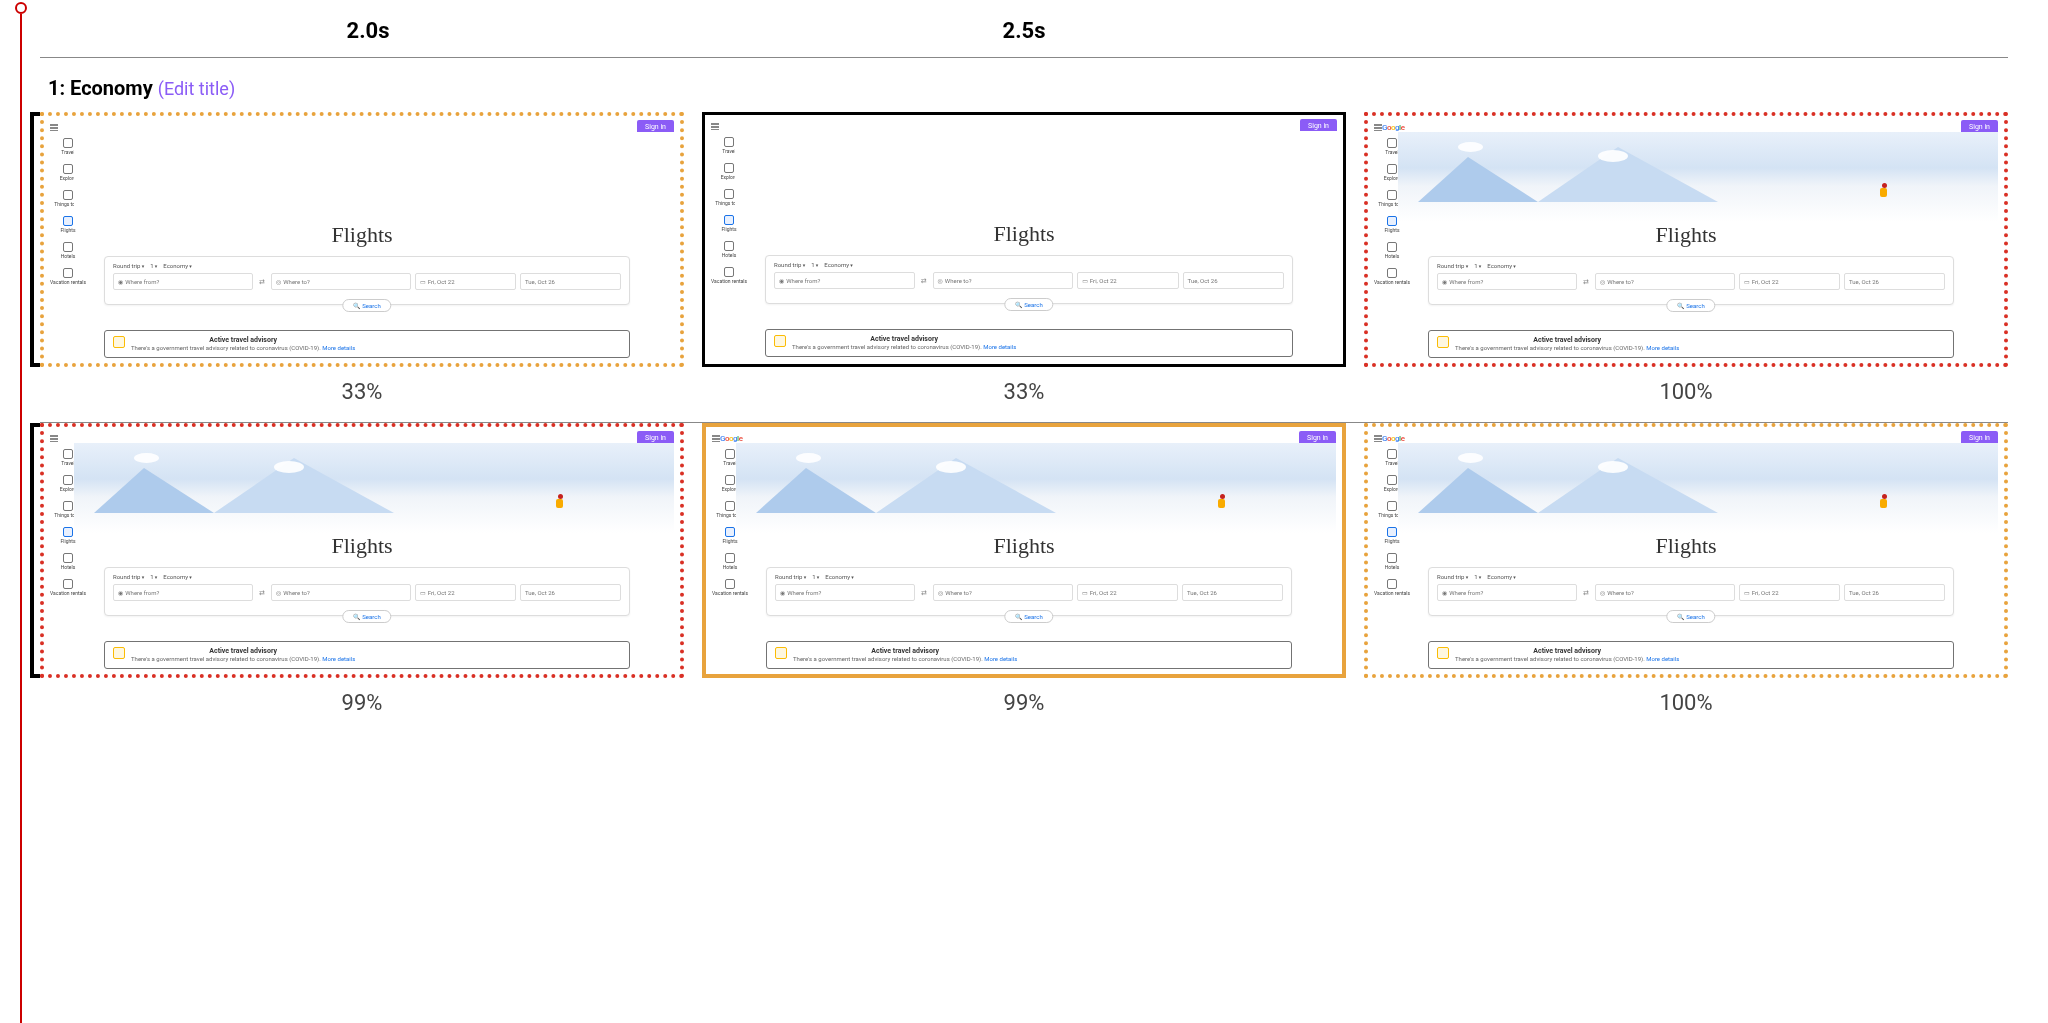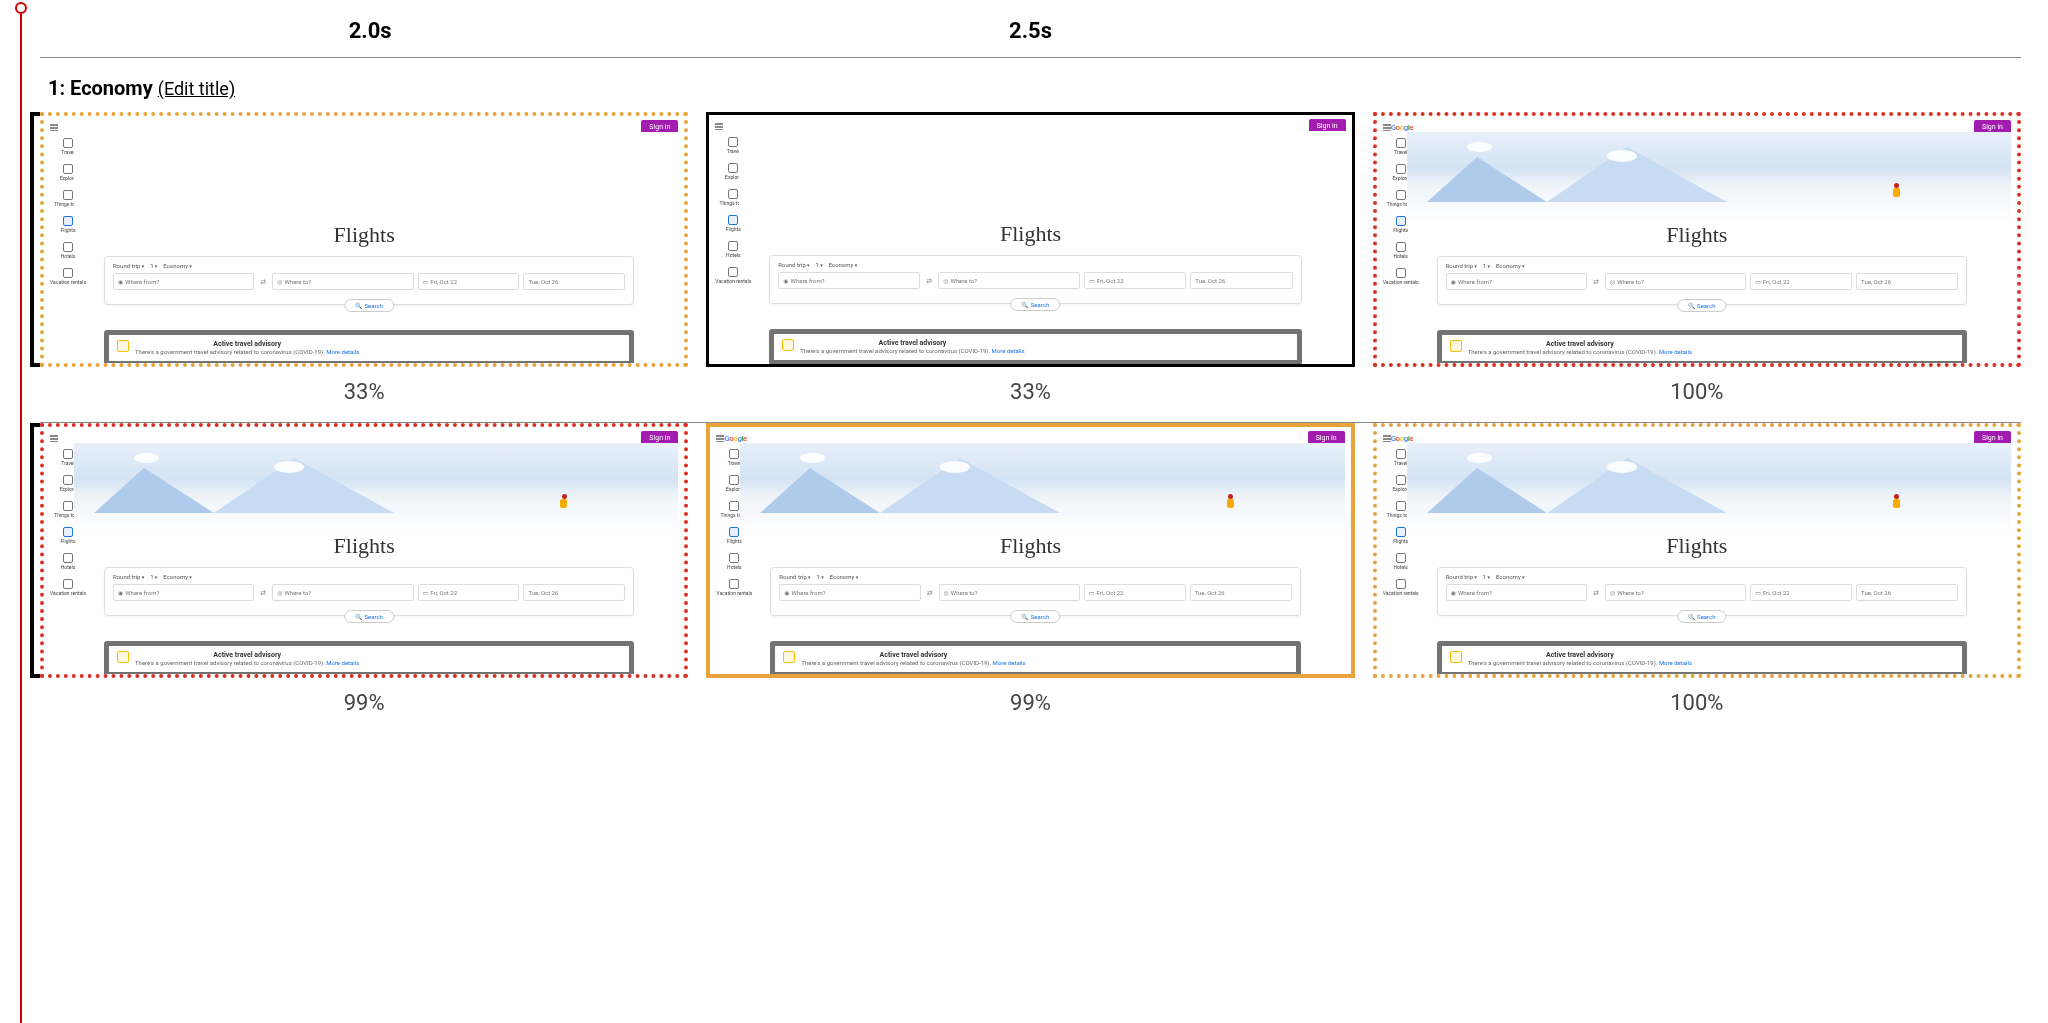--- a/index.html
+++ b/index.html
@@ -25,43 +25,42 @@
   left: 20px;
   top: 14px;
   width: 2px;
   height: 1009px;
   background: #c00;
   z-index: 5;
 }
 .container {
   position: relative;
   padding-left: 40px;
-  padding-right: 27px;
+  padding-right: 40px;
   padding-top: 10px;
 }
 .time-header {
   display: grid;
   grid-template-columns: 1fr 1fr 1fr;
   text-align: center;
   font-weight: 700;
   font-size: 22px;
   padding: 8px 0 14px 0;
   border-bottom: 1px solid #888;
 }
 .section-label {
   font-size: 20px;
   padding: 18px 0 12px 8px;
 }
 .section-label .num { font-weight: 700; }
 .section-label .title { font-weight: 700; }
 .section-label .edit {
   font-weight: 400;
-  text-decoration: underline;
   font-size: 18px;
-  color: #000000;
+  color: #8b5cf6;
   cursor: pointer;
 }
 .row {
   display: grid;
   grid-template-columns: 1fr 1fr 1fr;
   gap: 18px;
   padding-bottom: 8px;
   border-bottom: 1px solid #888;
 }
 .row.no-border { border-bottom: none; }
@@ -108,21 +107,21 @@
   position: absolute;
   top: 4px; left: 6px; right: 6px;
   display: flex;
   justify-content: space-between;
   align-items: center;
 }
 .gf-ham { width: 8px; height: 7px; background: linear-gradient(#888 0 2px, transparent 2px 3px, #888 3px 5px, transparent 5px 6px, #888 6px 8px); }
 .gf-logo { font-size: 8px; font-weight: 500; letter-spacing: -0.5px; }
 .gf-logo .b { color:#4285f4;} .gf-logo .r{color:#ea4335;} .gf-logo .y{color:#fbbc04;} .gf-logo .g{color:#34a853;}
 .gf-signin {
-  background: #a21caf; color: #fff;
+  background: #8b5cf6; color: #fff;
   padding: 3px 8px; border-radius: 2px;
   font-size: 7px;
 }
 .gf-side {
   position: absolute;
   left: 6px; top: 22px;
   display: flex; flex-direction: column; gap: 9px;
 }
 .gf-side-item { display:flex; flex-direction:column; align-items:center; gap:1px; font-size:5px; color:#444; }
 .gf-icon { width:10px; height:10px; border:1px solid #777; border-radius:2px; }
@@ -167,21 +166,21 @@
 .gf-field { flex:1; border:1px solid #ddd; border-radius:2px; padding:4px 4px; font-size:6px; color:#777; display:flex; align-items:center; gap:2px;}
 .gf-field.small{flex:0.7;}
 .gf-swap{width:10px;display:flex;align-items:center;justify-content:center;color:#888;}
 .gf-search{
   position:absolute; left:50%; bottom:-8px; transform:translateX(-50%);
   background:#fff; border:1px solid #ccc; border-radius:10px;
   padding:2px 10px; font-size:6px; color:#1a73e8;
 }
 .gf-advisory {
   position:absolute; top: 214px; left:60px; right:50px;
-  background:#fff; border:5px solid #737373; border-radius:3px;
+  background:#fff; border:1px solid #737373; border-radius:3px;
   padding:5px 8px; display:flex; gap:6px; align-items:flex-start;
 }
 .gf-adv-icon{width:12px;height:12px;background:#fef7e0;border:1px solid #fbbc04;border-radius:2px;flex-shrink:0;}
 .gf-adv-text b{font-size:7px;color:#333;display:block;}
 .gf-adv-text span{font-size:6px;color:#666;}
 .gf-adv-text a{color:#1a73e8;}
 </style>
 </head>
 <body>
 

